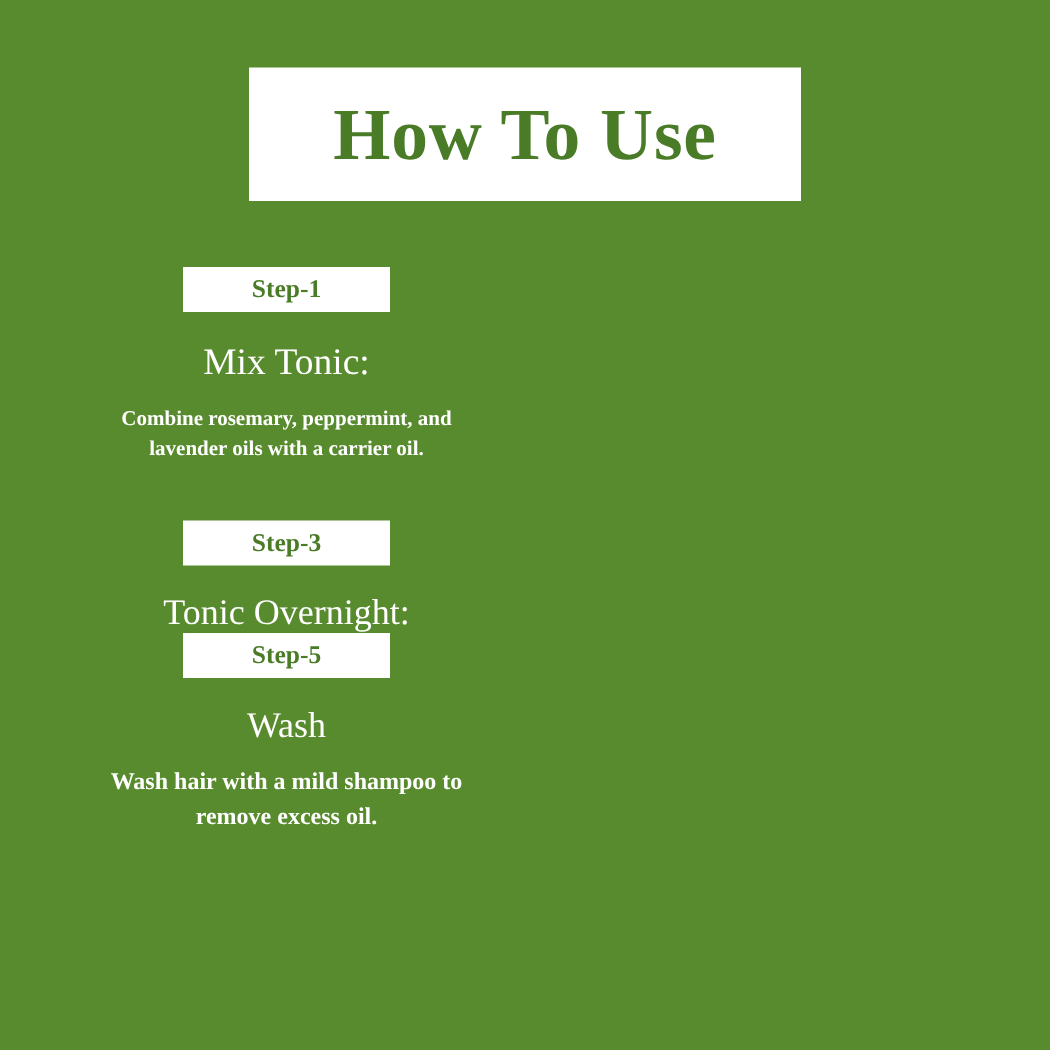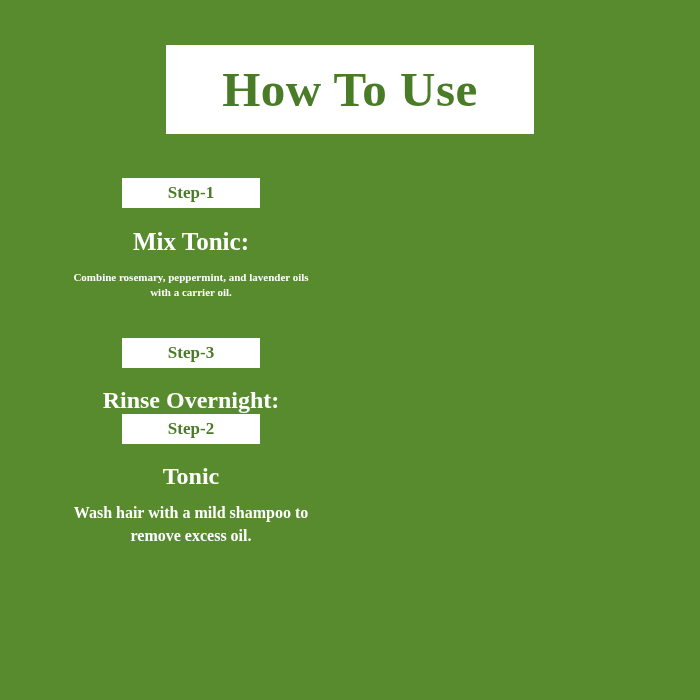--- a/index.html
+++ b/index.html
@@ -66,31 +66,31 @@
     font-weight: bold;
     font-size: 17px;
     padding: 6px 24px 7px 24px;
     line-height: 1;
     text-align: center;
     min-width: 90px;
   }
   .cell-heading {
     color: #ffffff;
     font-family: "Liberation Serif", serif;
-    font-weight: bold;
+    font-weight: normal;
     font-size: 25px;
     margin-top: 20px;
     text-align: center;
     line-height: 1.1;
   }
   .cell-body {
     color: #ffffff;
     font-family: "Liberation Serif", serif;
     font-weight: bold;
-    font-size: 11px;
+    font-size: 14px;
     line-height: 1.45;
     text-align: center;
     margin-top: 14px;
     max-width: 250px;
   }
   .row-2 {
     margin-top: 37px;
     flex-direction: column;
   }
   .row-2 .cell-heading {
@@ -122,26 +122,26 @@
         <div class="cell-body">Combine rosemary, peppermint, and lavender oils with a carrier oil.</div>
       </div>
 
 
     </div>
 
     <div class="row row-2">
 
       <div class="cell">
         <div class="step-chip">Step-3</div>
-        <div class="cell-heading">Rinse Overnight:</div>
+        <div class="cell-heading">Tonic Overnight:</div>
       </div>
 
       <div class="cell">
-        <div class="step-chip">Step-2</div>
-        <div class="cell-heading">Tonic</div>
+        <div class="step-chip">Step-5</div>
+        <div class="cell-heading">Wash</div>
         <div class="cell-body">Wash hair with a mild shampoo to remove excess oil.</div>
       </div>
 
     </div>
 
   </div>
 
 </div>
 
 </body></html>

